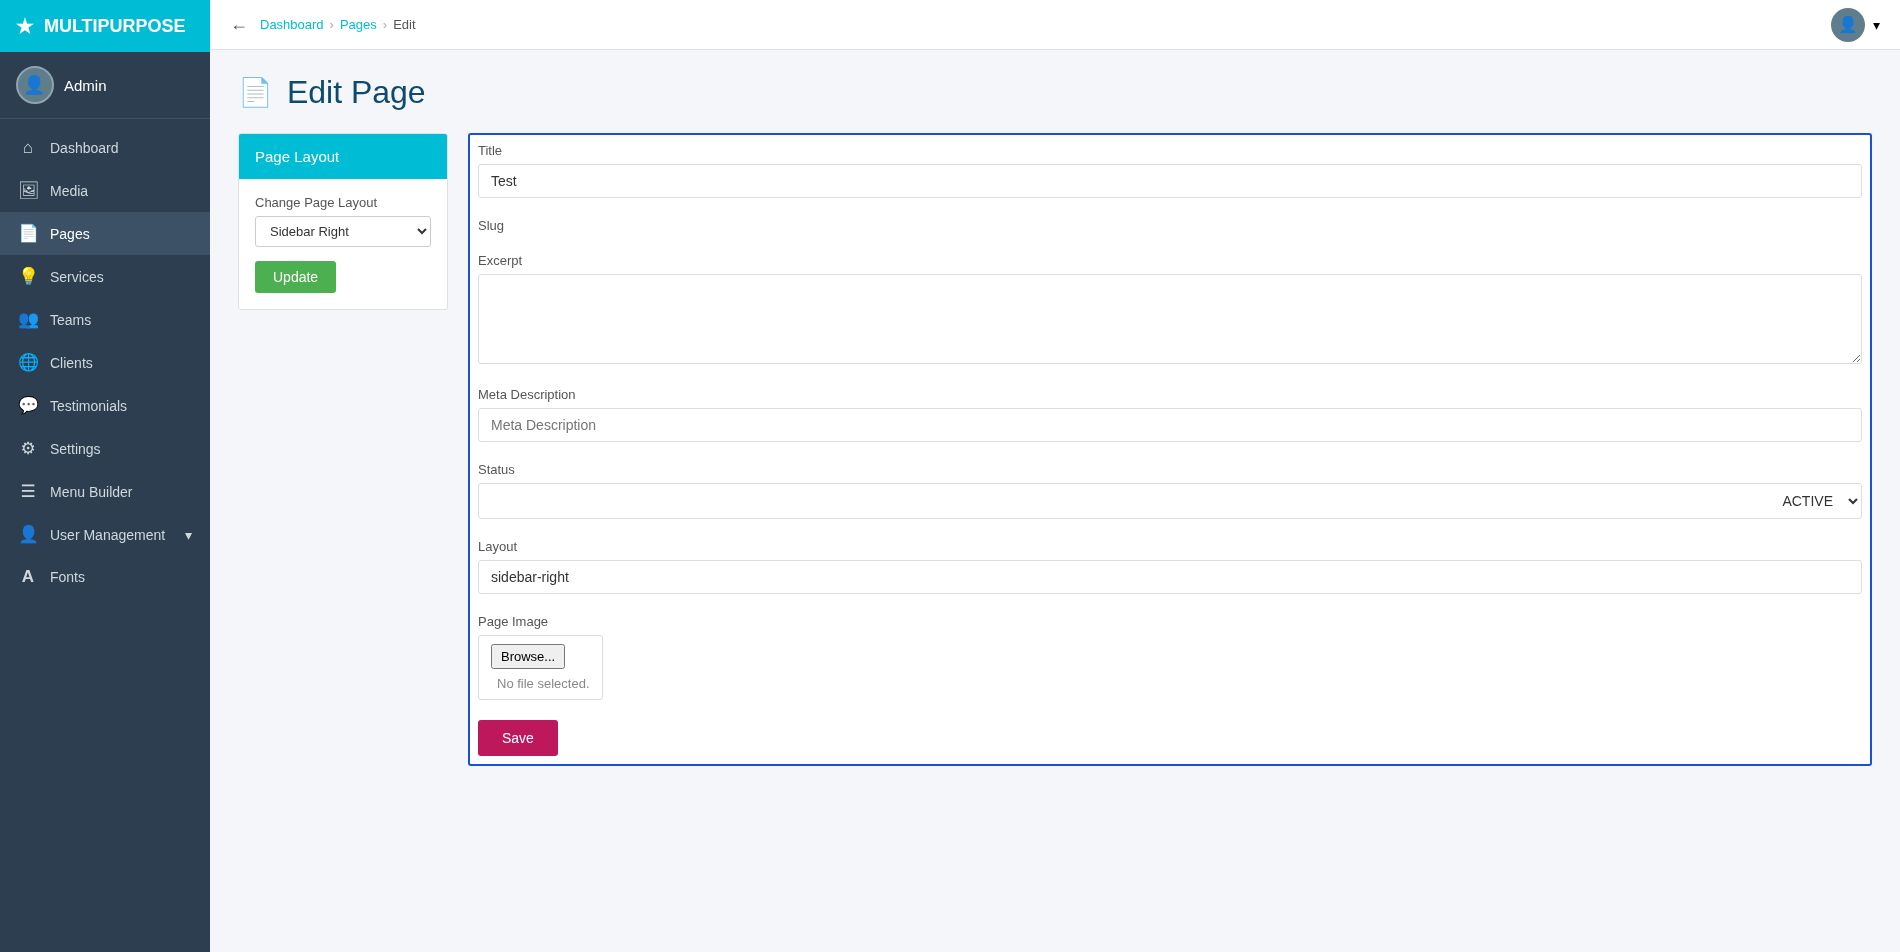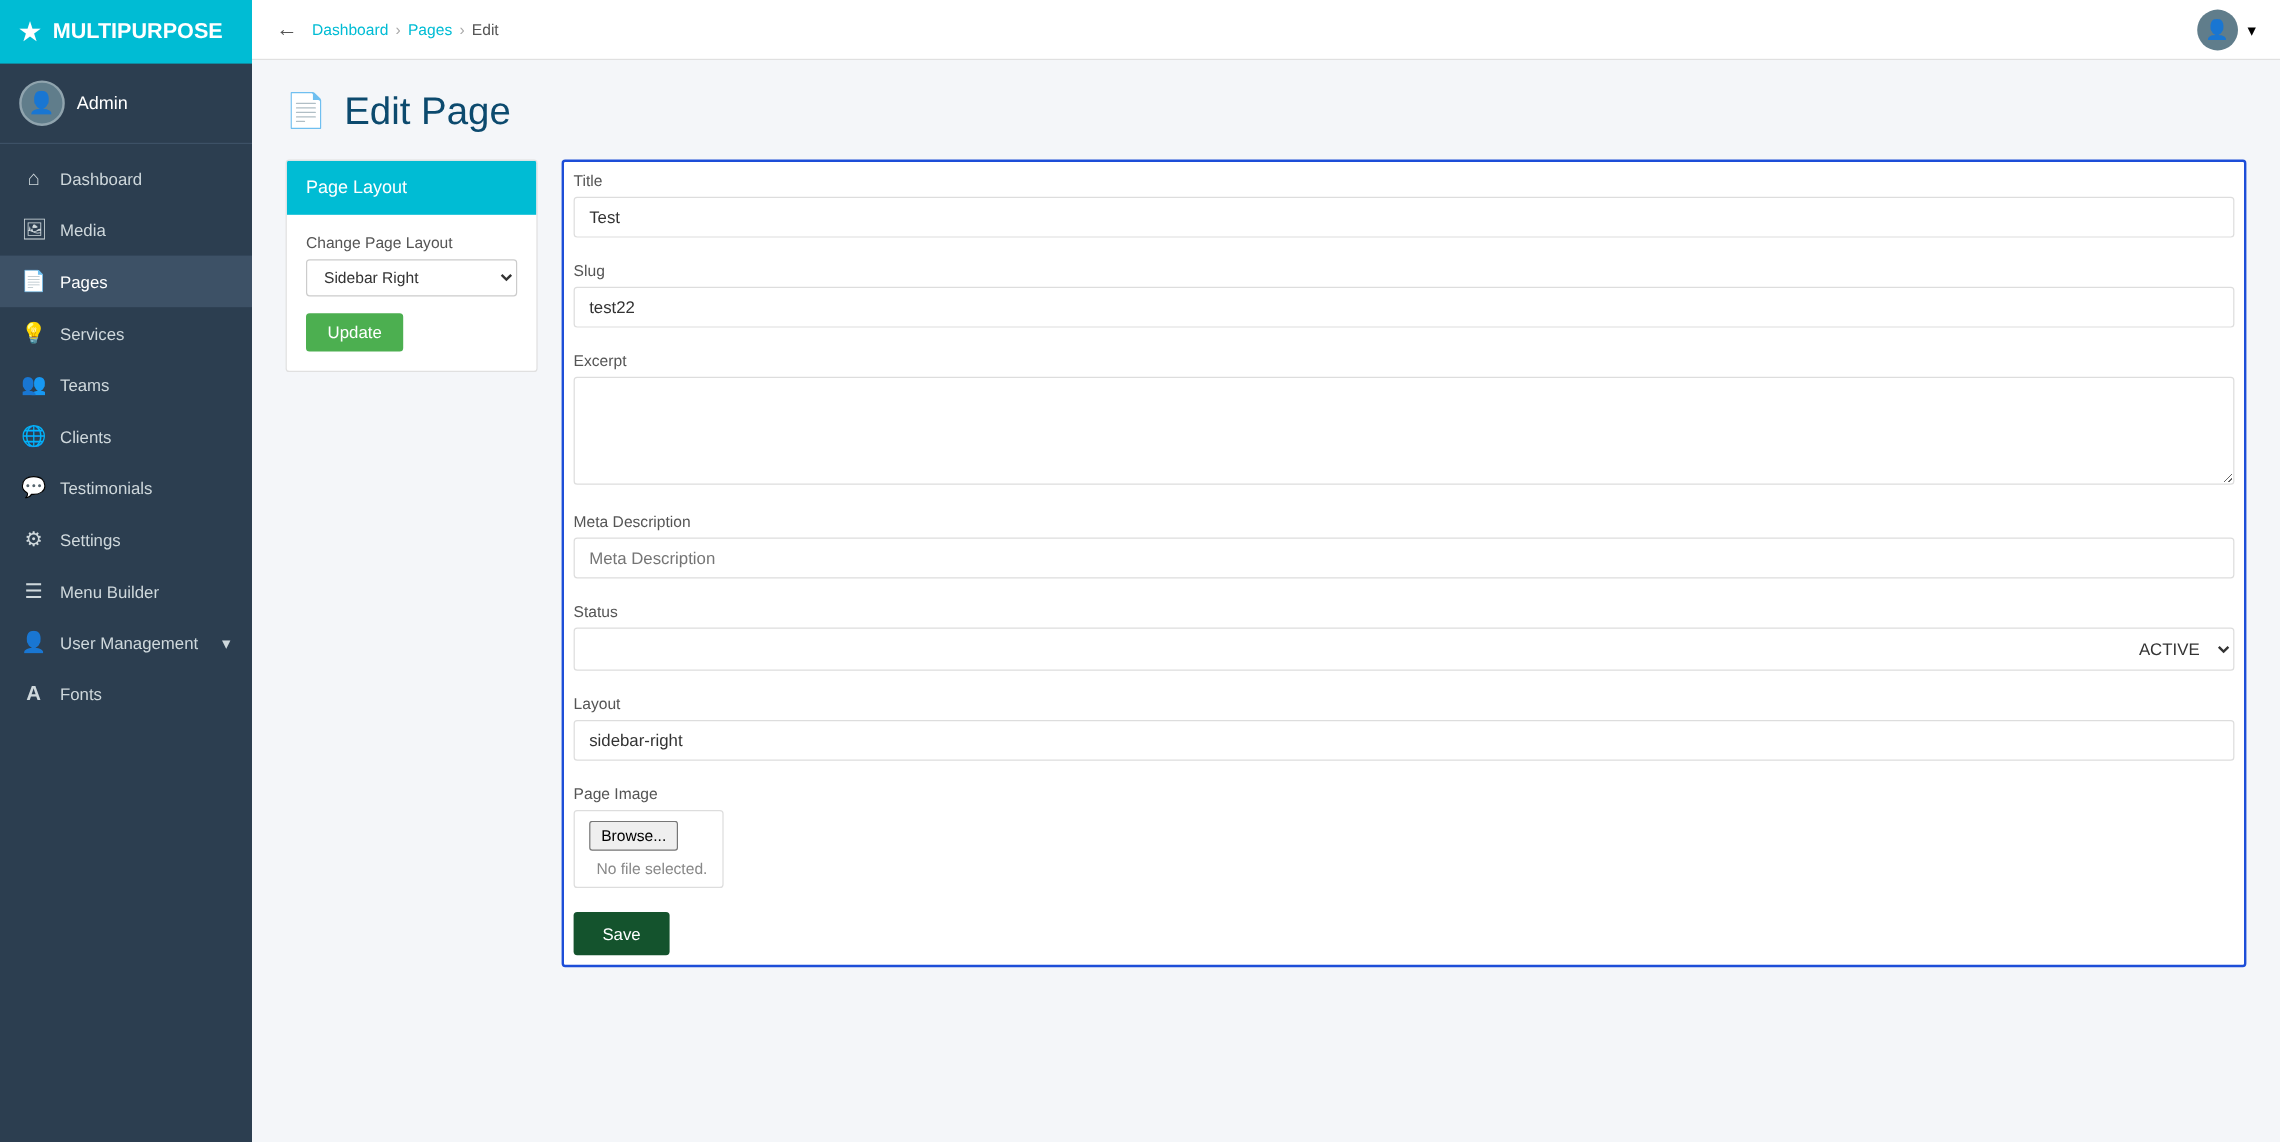--- a/index.html
+++ b/index.html
@@ -255,21 +255,21 @@
       appearance: auto;
       text-align: right;
     }
     .file-input-wrapper {
       border: 1px solid #ddd;
       border-radius: 3px;
       padding: 8px 12px;
       display: inline-block;
     }
     .save-btn {
-      background: #14532d;
+      background: #be185d;
       color: #fff;
       border: none;
       padding: 10px 24px;
       border-radius: 3px;
       font-size: 14px;
       cursor: pointer;
     }
   </style>
 </head>
 <body>
@@ -379,21 +379,20 @@
 
       <div class="right-panel">
         
         <div class="form-group">
           <label>Title</label>
           <input type="text" value="Test" style="">
         </div>
         
         <div class="form-group">
           <label>Slug</label>
-          <input type="text" value="test22" style="">
         </div>
         
         <div class="form-group">
           <label>Excerpt</label>
           <textarea style=""></textarea>
         </div>
         
         <div class="form-group">
           <label>Meta Description</label>
           <input type="text" placeholder="Meta Description" style="">

